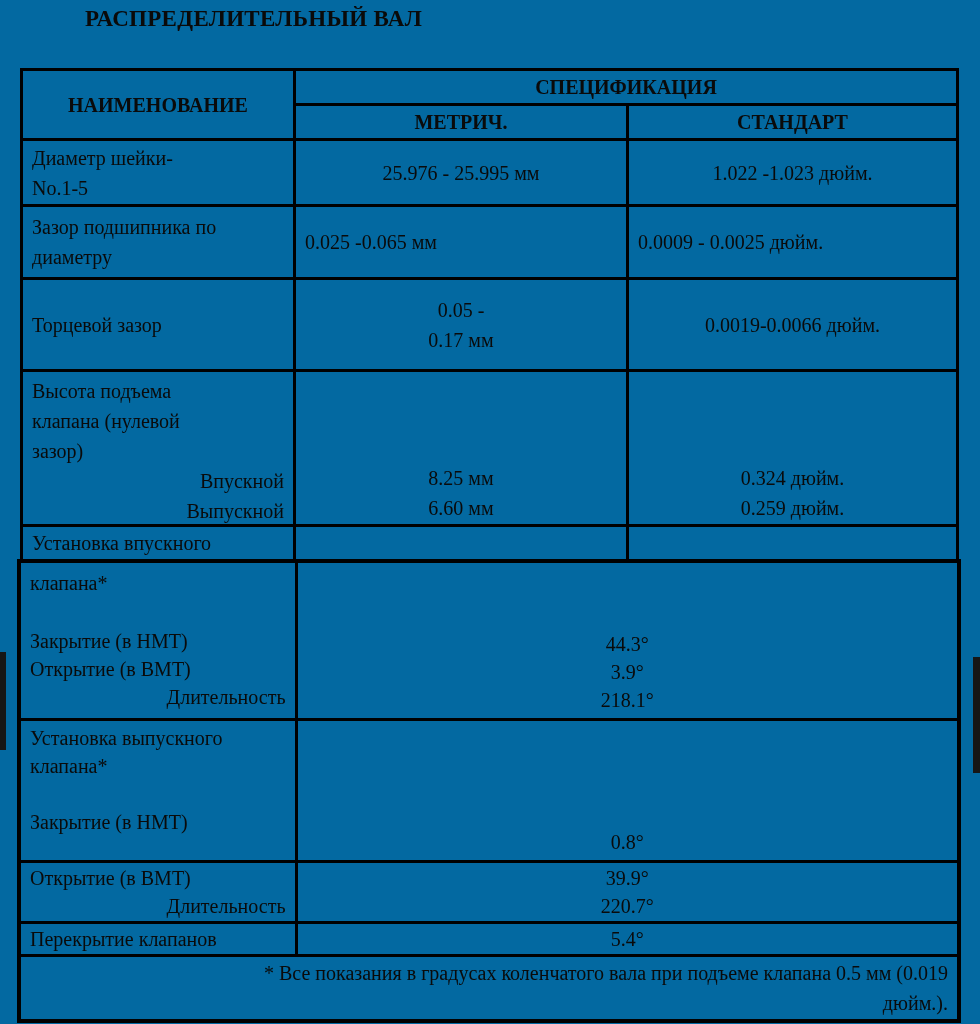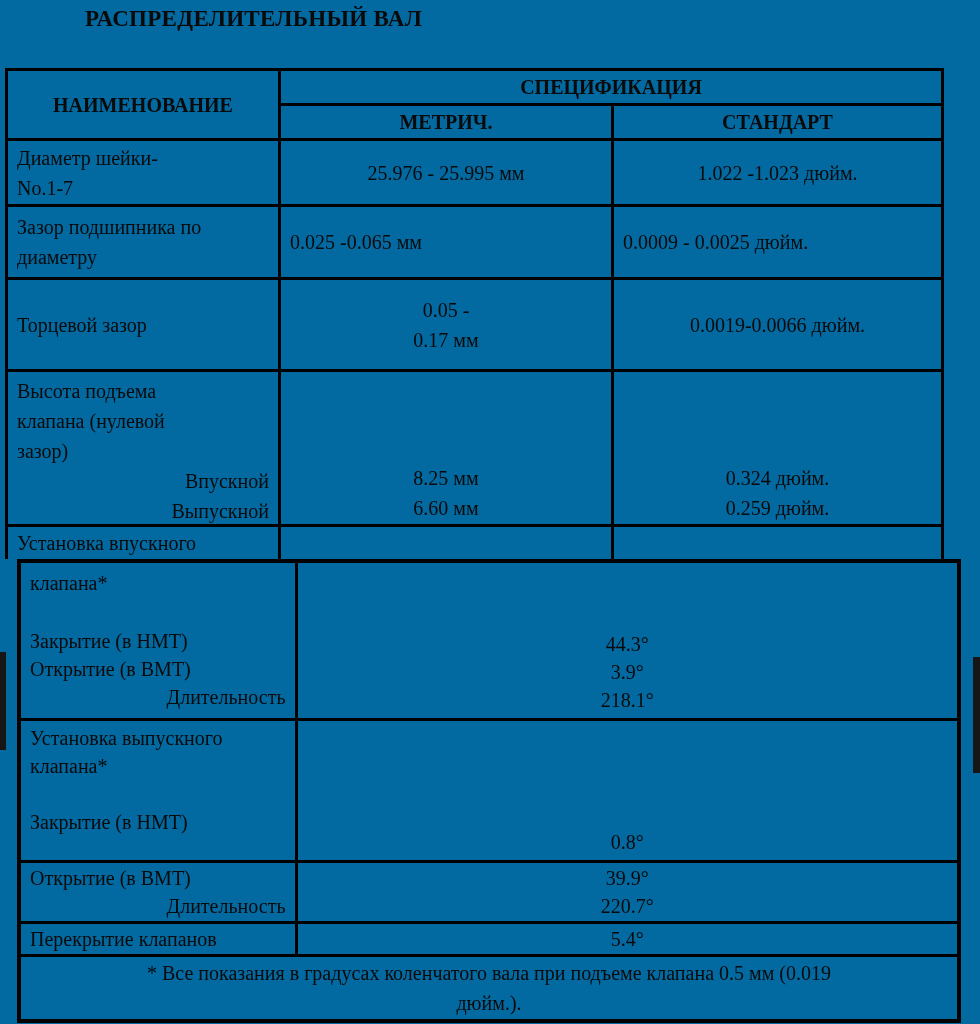--- a/index.html
+++ b/index.html
@@ -25,21 +25,21 @@
   }
   table.spec {
     position: absolute;
     border-collapse: collapse;
     table-layout: fixed;
     font-size: 20px;
     line-height: 30px;
   }
   
   #spec-table {
-    left: 5px; top: 68px;
+    left: 20px; top: 68px;
     width: 936px;
     border: 3px solid #000;
     border-bottom: none;
   }
   #spec-table th, #spec-table td {
     border: 3px solid #000;
     padding: 1px 9px;
     overflow: hidden;
   }
   #spec-table th {
@@ -86,21 +86,21 @@
   #timing-table tr.rc { height: 52px; }
   #timing-table tr.rd { height: 30px; }
   #timing-table tr.re { height: 62px; }
   #timing-table td.deg {
     text-align: center;
     vertical-align: bottom;
     padding-bottom: 4px;
   }
   #timing-table td.deg-mid { text-align: center; vertical-align: middle; }
   #timing-table td.footnote {
-    text-align: center;
+    text-align: right;
     vertical-align: middle;
     line-height: 30px;
     margin-top: 16px;
   }
   
   .edge-mark {
     position: absolute;
     background: #161616;
   }
   #edge-mark-left  { left: 0px;   top: 652px; width: 6px; height: 98px; }
@@ -125,21 +125,21 @@
         <th colspan="2">СПЕЦИФИКАЦИЯ</th>
       </tr>
       <tr class="hrow2">
         <th>МЕТРИЧ.</th>
         <th>СТАНДАРТ</th>
       </tr>
 
       <tr class="r0">
         <td class="name-cell">
           <div>Диаметр шейки-</div>
-          <div>No.1-7</div>
+          <div>No.1-5</div>
         </td>
         <td class="val-center">25.976 - 25.995 мм</td>
         <td class="val-center">1.022 -1.023 дюйм.</td>
       </tr>
 
       <tr class="r1">
         <td class="name-cell">Зазор подшипника по диаметру</td>
         <td class="val-left">0.025 -0.065 мм</td>
         <td class="val-left">0.0009 - 0.0025 дюйм.</td>
       </tr>

